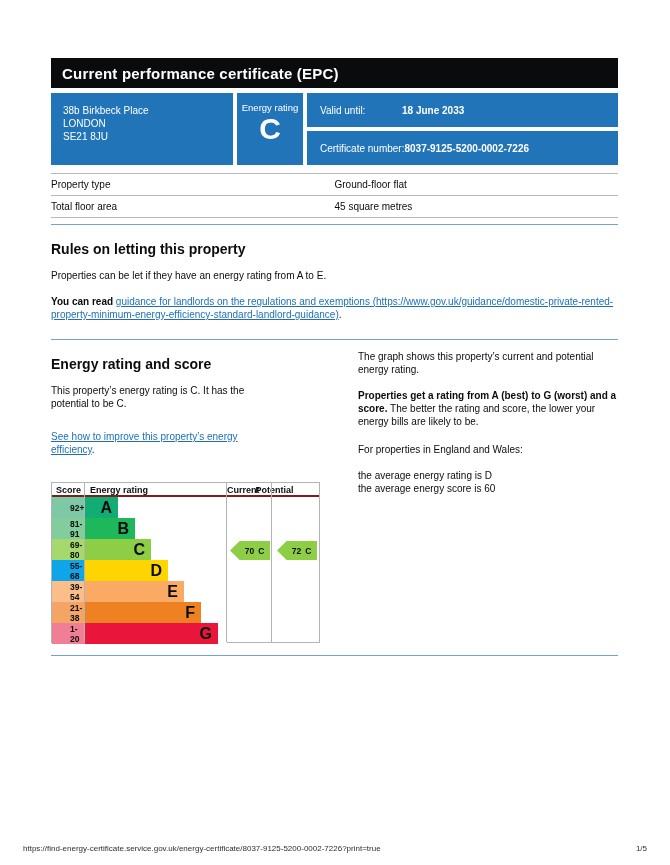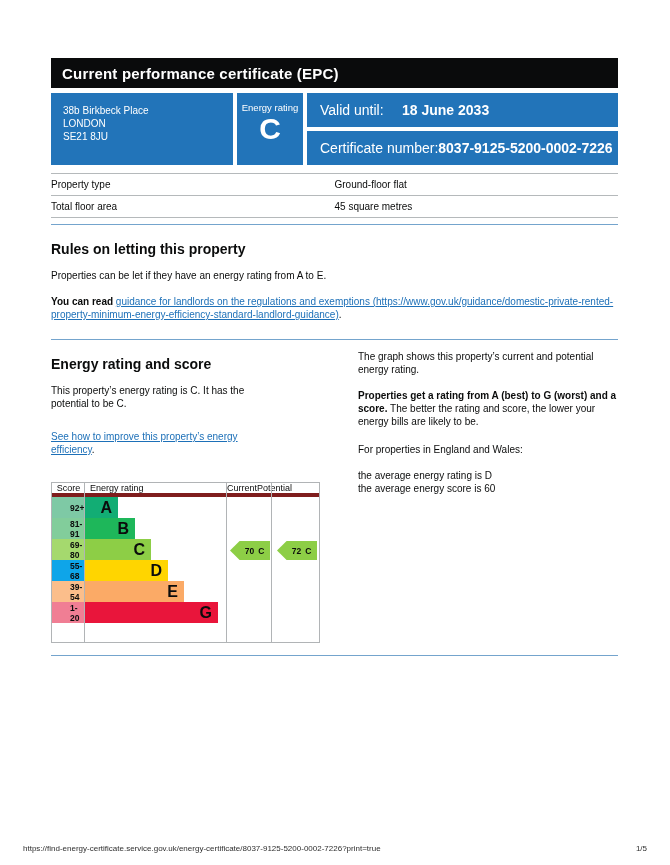--- a/index.html
+++ b/index.html
@@ -37,21 +37,21 @@
   }
   .banner-title { font-size: 15px; font-weight: bold; letter-spacing: 0.2px; }
 
   .summary { display: flex; gap: 4px; height: 72px; margin-bottom: 8px; }
   .sum-cell { background: #2274b9; color: #fff; }
   .addr-cell { width: 182px; padding: 11px 12px; font-size: 10px; line-height: 13px; }
   .rating-cell { width: 66px; display: flex; flex-direction: column; align-items: center; padding-top: 9px; }
   .rating-label { font-size: 9.5px; }
   .rating-letter { font-size: 30px; font-weight: bold; line-height: 32px; }
   .meta-col { flex: 1; display: flex; flex-direction: column; gap: 4px; }
-  .meta-row { background: #2274b9; color: #fff; flex: 1; display: flex; align-items: center; padding-left: 13px; font-size: 14px; }
+  .meta-row { background: #2274b9; color: #fff; flex: 1; display: flex; align-items: center; padding-left: 13px; font-size: 10px; }
   .meta-label { min-width: 82px; }
   .meta-value { font-weight: bold; }
 
   .prop-table { width: 100%; border-collapse: collapse; font-size: 10px; margin-bottom: 6px; }
   .prop-table td { border-bottom: 1px solid #b5b9bb; padding: 5px 0; }
   .prop-table tr:first-child td { border-top: 1px solid #b5b9bb; }
   .prop-table td.val { width: 50%; }
 
   .divider { border: none; border-top: 1px solid #74a4cd; }
   .d1 { margin-top: 6px; }
@@ -67,21 +67,21 @@
   .col-left h2 { margin-top: 6px; max-width: 240px; }
   .col-left p { max-width: 230px; }
   .col-left .improve { margin-top: 20px; }
   .col-right { width: 260px; }
   .col-right .p-bold-lead { margin-top: 9px; }
   .col-right .p-space { margin-top: 15px; }
   .col-right .plain-line { margin-bottom: 0; }
 
   
   .chart { position: relative; width: 269px; height: 161px; border: 1px solid #b1b4b6; margin-top: 26px; background: #fff; }
-  .chart-header { display: flex; height: 14px; border-bottom: 4px solid #7f1d1d; font-size: 9px; font-weight: normal; align-items: flex-end; }
+  .chart-header { display: flex; height: 14px; border-bottom: 2px solid #7f1d1d; font-size: 9px; font-weight: bold; align-items: flex-end; }
   .h-score { width: 33px; text-align: center; }
   .h-rating { width: 142px; padding-left: 5px; }
   .h-current { width: 23px; text-align: center; }
   .h-potential { width: 49px; text-align: center; }
   .band-row { display: flex; height: 21px; }
   .score-cell { width: 33px; display: flex; align-items: center; padding-left: 18px; font-size: 8.5px; font-weight: bold; }
   .bar-area { width: 142px; background: #fff; }
   .band-bar { display: flex; height: 100%; align-items: center; justify-content: flex-end; padding-right: 6px; font-size: 16px; font-weight: bold; color: #0b0c0c; }
   .vline { position: absolute; top: 0; bottom: 0; width: 1px; background: #b1b4b6; }
   .v1 { left: 32px; } .v2 { left: 174px; } .v3 { left: 219px; }
@@ -187,20 +187,26 @@
                   <span class="band-bar" style="background: rgb(255, 213, 0); width: 83px;">D</span>
                 </span>
               </div>
               <div class="band-row">
                 <span class="score-cell" style="background: rgb(251, 190, 139);">39-54</span>
                 <span class="bar-area">
                   <span class="band-bar" style="background: rgb(251, 170, 102); width: 99px;">E</span>
                 </span>
               </div>
               <div class="band-row">
+                <span class="score-cell" style="background: rgb(244, 165, 102);">21-38</span>
+                <span class="bar-area">
+                  <span class="band-bar" style="background: rgb(238, 129, 34); width: 116px;">F</span>
+                </span>
+              </div>
+              <div class="band-row">
                 <span class="score-cell" style="background: rgb(240, 126, 148);">1-20</span>
                 <span class="bar-area">
                   <span class="band-bar" style="background: rgb(233, 21, 59); width: 133px;">G</span>
                 </span>
               </div>
             </div>
           <div class="vline v1"></div>
           <div class="vline v2"></div>
           <div class="vline v3"></div>
           <div class="rating-arrow arrow-current" style="background: rgb(141, 206, 70); top: 58px;">

